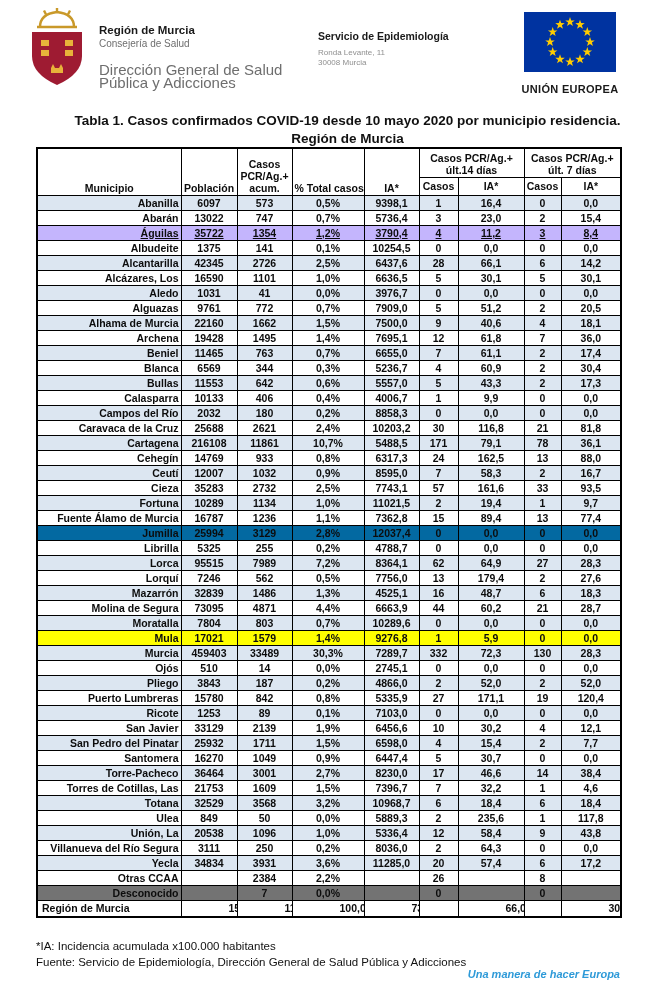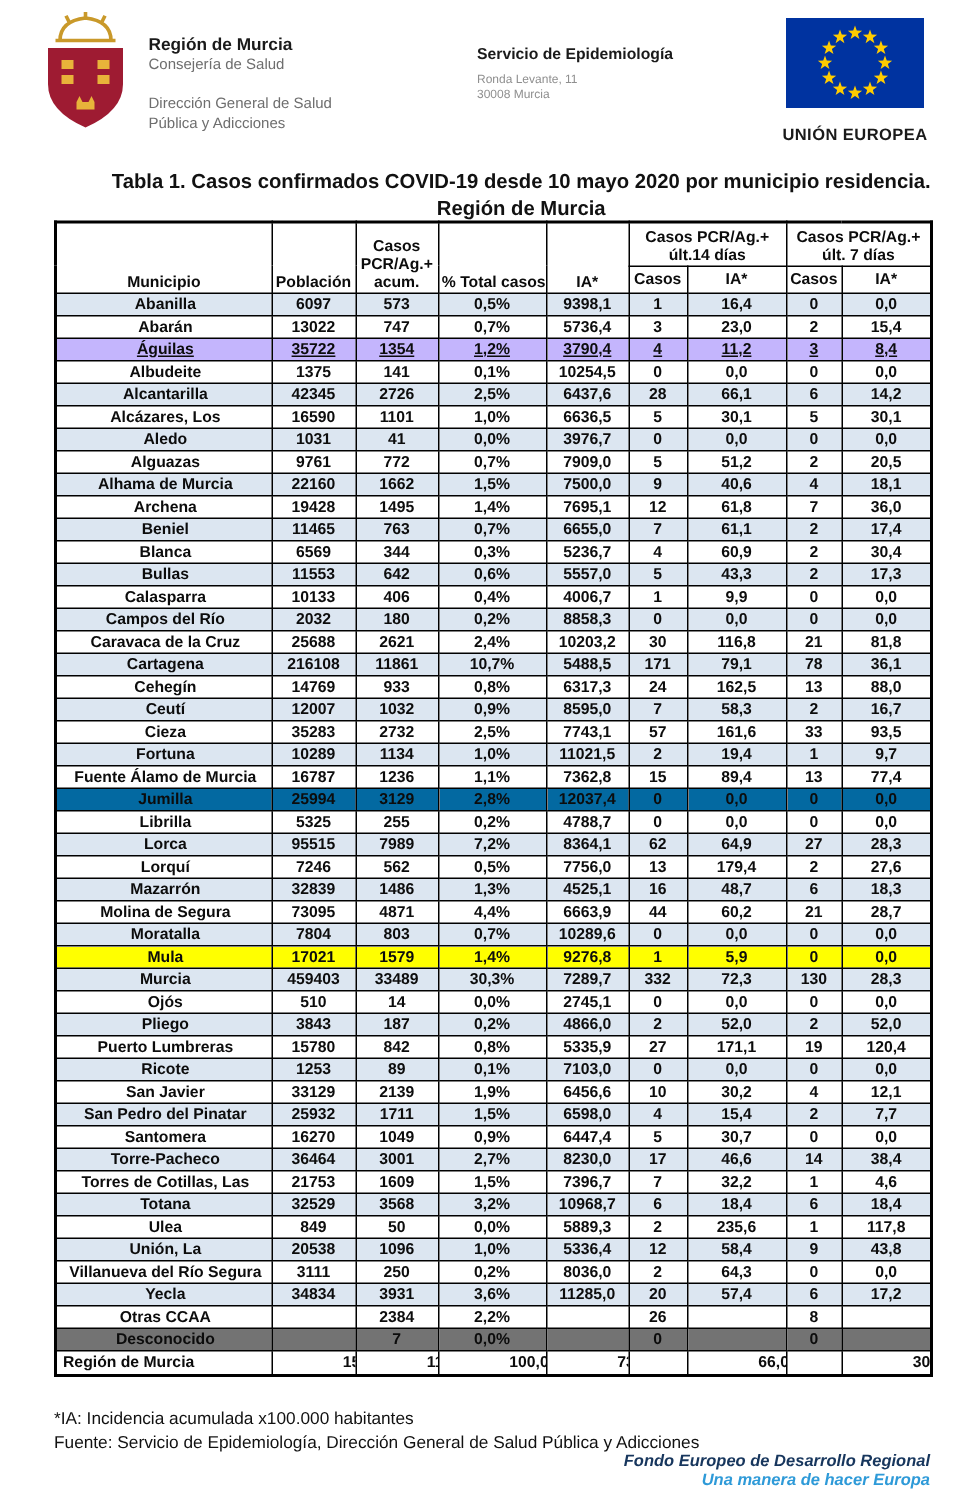--- a/index.html
+++ b/index.html
@@ -6,21 +6,21 @@
   html,body { background:#fff; }
   body { font-family:"Liberation Sans", sans-serif; color:#000; }
   .page { position:relative; width:647px; height:997px; background:#fff; overflow:hidden; margin:0 auto; }
 
   
   .logo-block { position:absolute; left:25px; top:8px; display:flex; }
   .logo-svg { flex:0 0 auto; }
   .logo-text { margin-left:10px; padding-top:16px; }
   .logo-title { font-size:11.5px; font-weight:bold; color:#1a1a1a; }
   .logo-sub { font-size:10px; color:#6e6e6e; margin-top:2px; }
-  .logo-dept { font-size:10px; color:#6e6e6e; margin-top:14px; line-height:13px; }
+  .logo-dept { font-size:15px; color:#6e6e6e; margin-top:14px; line-height:13px; }
 
   .center-block { position:absolute; left:318px; top:30px; width:170px; }
   .center-name { font-size:10.5px; font-weight:bold; color:#1a1a1a; }
   .center-addr { font-size:8px; color:#8f8f8f; margin-top:6px; line-height:10px; }
 
   .eu-block { position:absolute; left:520px; top:12px; width:100px; text-align:center; }
   .eu-label { font-size:11px; font-weight:bold; margin-top:7px; letter-spacing:0.3px; color:#1a1a1a; }
 
   
   .doc-title { position:absolute; top:112px; left:0; width:100%; text-align:center;
@@ -31,21 +31,21 @@
   table { border-collapse:collapse; table-layout:fixed; width:584px;
           font-size:10.5px; font-weight:bold; color:#0c0c0c; }
   th, td { border:1px solid #000; padding:0 2px; text-align:center; overflow:hidden; white-space:nowrap; }
   table { border:2px solid #000; }
   thead th { font-weight:bold; line-height:12px; }
   thead tr.group-row th { height:29px; vertical-align:bottom; padding-bottom:1px; }
   thead tr.sub-row th { height:18px; vertical-align:middle; }
   thead th.valign-bottom { vertical-align:bottom; padding-bottom:2px; }
   thead .hline { display:block; }
   tbody td { height:15px; line-height:14px; }
-  tbody td.name { text-align:center; padding-left:4px; }
+  tbody td.name { text-align:right; padding-left:4px; }
   tfoot td, tr.total-row td { height:16px; line-height:15px; font-weight:bold;padding-left:47px; }
   tr.total-row td.name { text-align:left; padding-left:4px; }
 
   
   .footnote1 { position:absolute; left:36px; top:940px; font-size:11.5px; color:#111; }
   .footnote2 { position:absolute; left:36px; top:956px; font-size:11.5px; color:#111; }
   .footer-right { position:absolute; right:27px; top:968px; text-align:right;
                   font-size:11px; font-weight:bold; font-style:italic; line-height:13px; }
 </style>
 </head>
@@ -689,17 +689,16 @@
           <td>30,0</td>
         </tr>
       </tfoot>
     </table>
   </div>
 
   <div class="footnote1">*IA: Incidencia acumulada x100.000 habitantes</div>
   <div class="footnote2">Fuente: Servicio de Epidemiología, Dirección General de Salud Pública y Adicciones</div>
 
   <div class="footer-right">
-    <div style="color: rgb(23, 54, 93);">Fondo Europeo de Desarrollo Regional</div>
     <div style="color: rgb(46, 154, 216);">Una manera de hacer Europa</div>
   </div>
 
 </div>
 
 </body></html>

